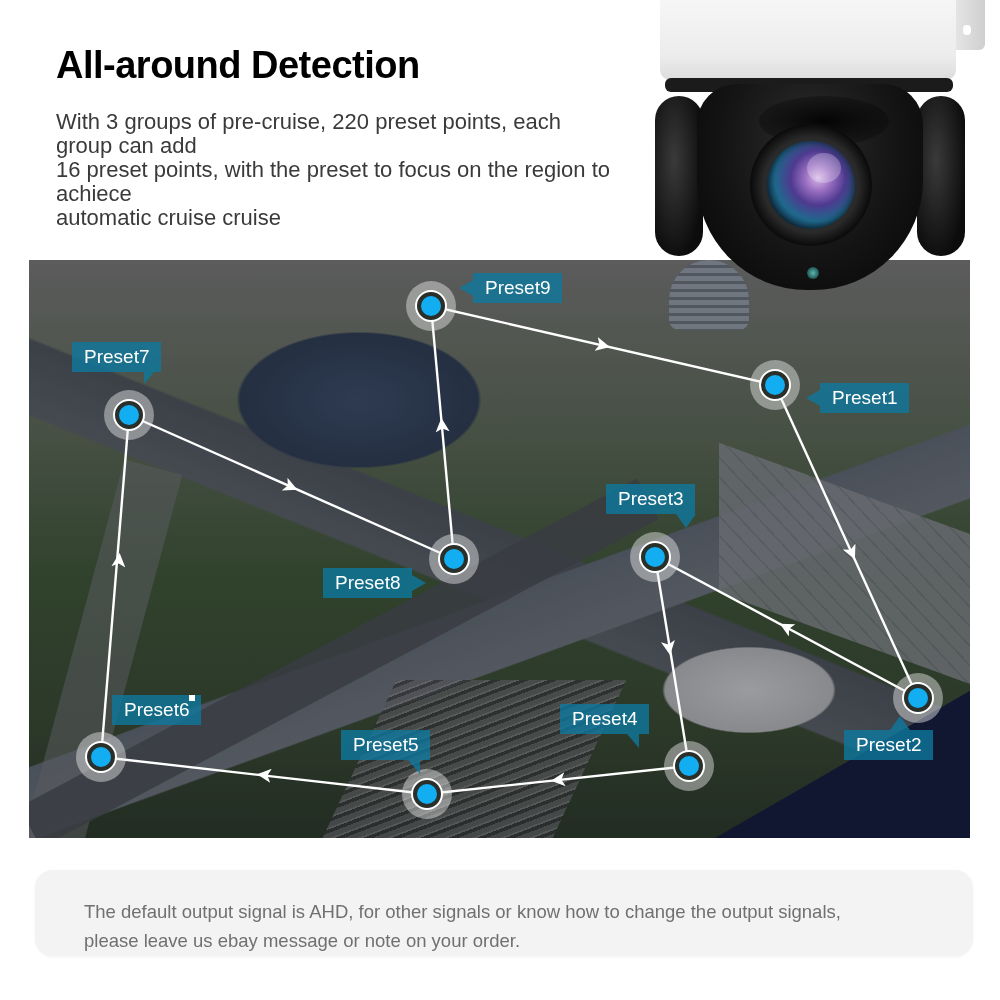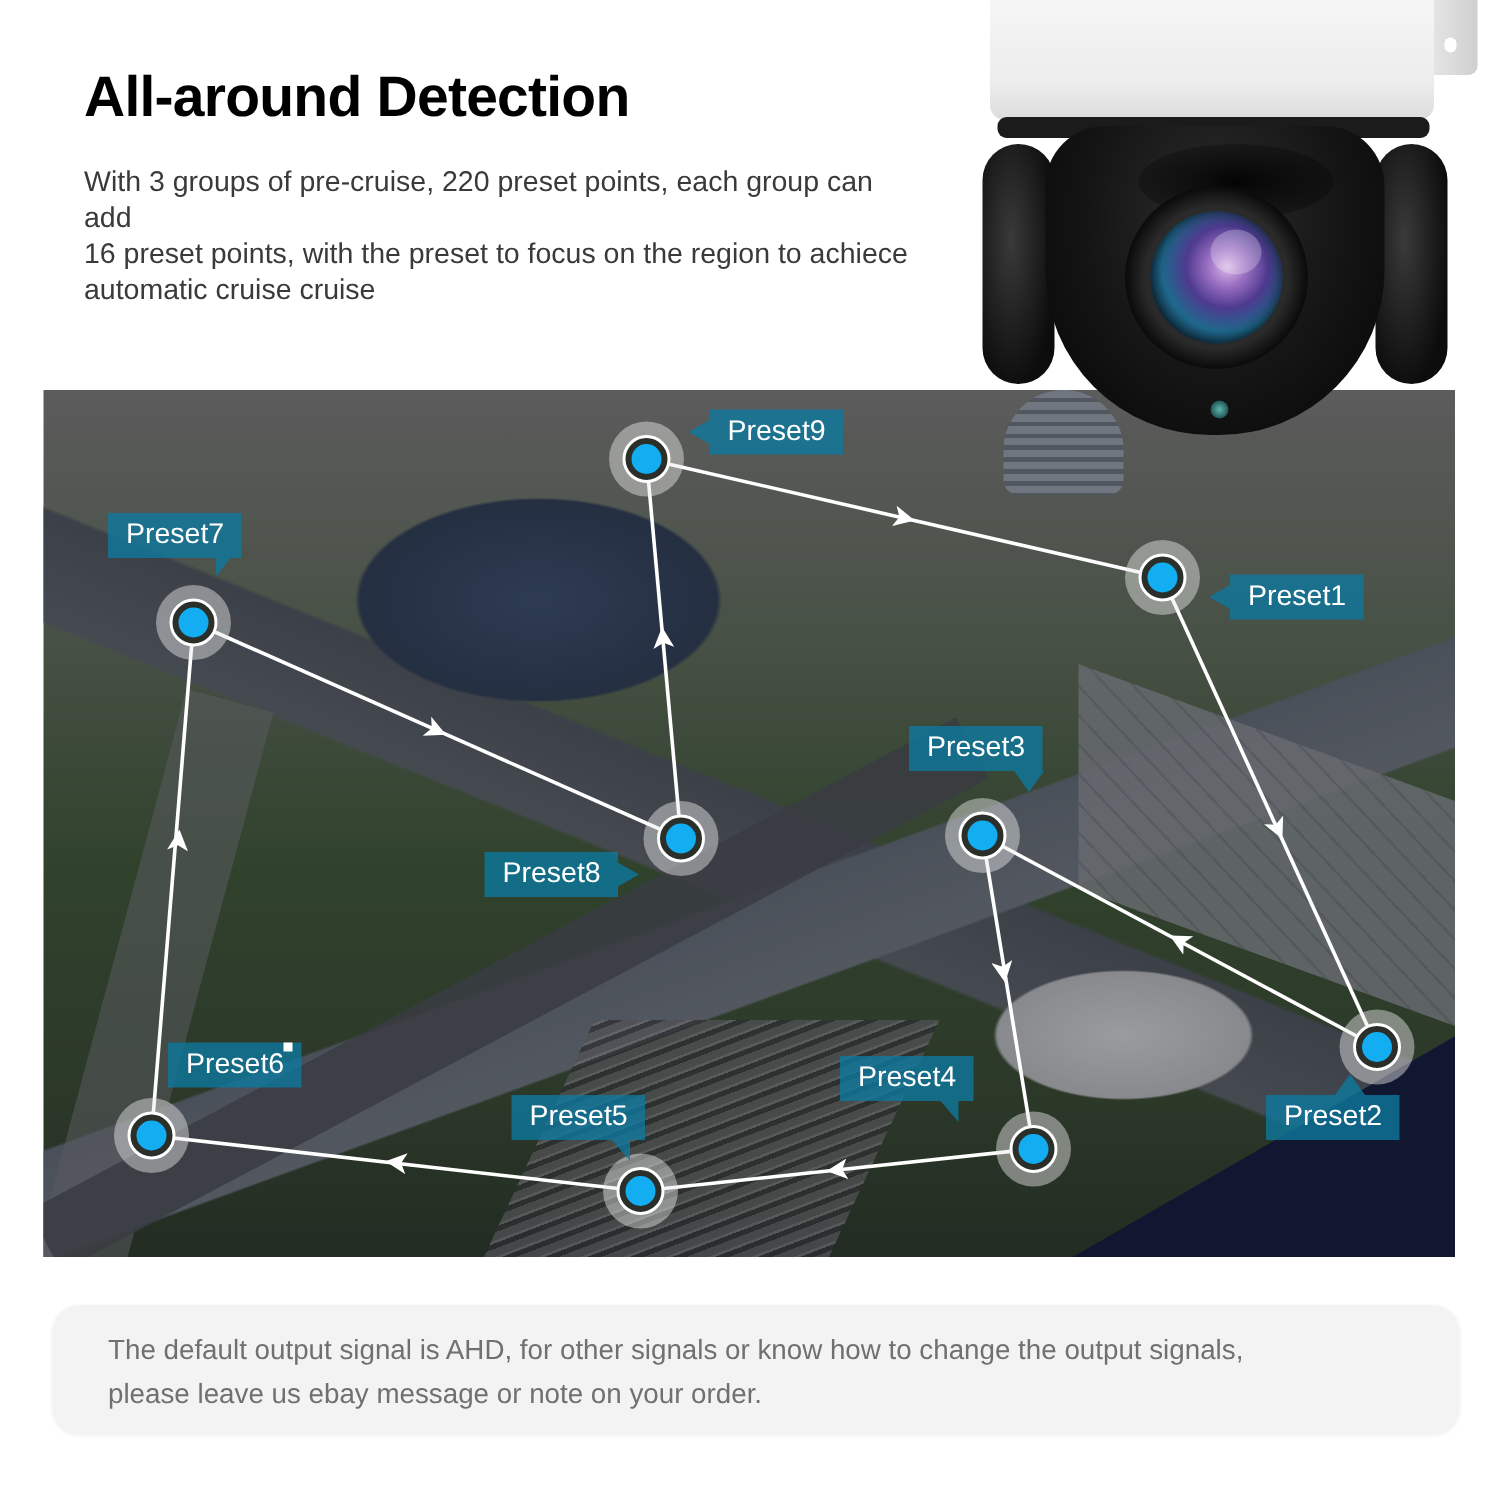--- a/index.html
+++ b/index.html
@@ -9,21 +9,21 @@
     font-family: "Liberation Sans", sans-serif;
   }
   .headline {
     position: absolute; left: 56px; top: 36px; margin: 0;
     font-family: "Liberation Sans", sans-serif;
     font-size: 38px; font-weight: 700; color: #000; letter-spacing: -0.5px;
     line-height: 58px;
   }
   .subtext {
     position: absolute; left: 56px; top: 110px; width: 560px; margin: 0;
-    font-size: 19px; line-height: 24px; color: #3a3a3a;
+    font-size: 22px; line-height: 24px; color: #3a3a3a;
     white-space: pre-line;
   }
 
   
   .camera { position: absolute; left: 655px; top: 0; width: 320px; height: 300px; z-index: 5; }
   .cam-dome {
     position: absolute; left: 5px; top: 0; width: 296px; height: 80px;
     background: linear-gradient(180deg, #f6f6f6 0%, #ececec 70%, #dcdcdc 100%);
     border-radius: 0 0 10px 10px;
   }
@@ -105,21 +105,21 @@
   .tag.ptr-up::after { left: 46px; top: -14px; border-width: 0 10px 14px 10px; border-color: transparent transparent rgba(14,120,158,0.80) transparent; }
   .tag.ptr-bc::after { left: 70px; bottom: -14px; border-width: 14px 10px 0 10px; border-color: rgba(14,120,158,0.80) transparent transparent transparent; }
 
   
   .note {
     position: absolute; left: 35px; top: 870px; width: 938px; height: 86px;
     background: #f3f3f3; border-radius: 18px;
     box-shadow: 0 1px 3px rgba(0,0,0,0.06);
   }
   .note p {
-    margin: 0; position: absolute; left: 37px; top: 15px; width: 900px;
+    margin: 12px; position: absolute; left: 37px; top: 15px; width: 900px;
     font-size: 18.5px; line-height: 29px; color: #707070; white-space: pre-line;
   }
 </style>
 </head>
 <body>
 
 <h1 class="headline">All-around Detection</h1>
 <p class="subtext">With 3 groups of pre-cruise, 220 preset points, each group can add
 16 preset points, with the preset to focus  on the region to achiece
 automatic cruise cruise</p>

